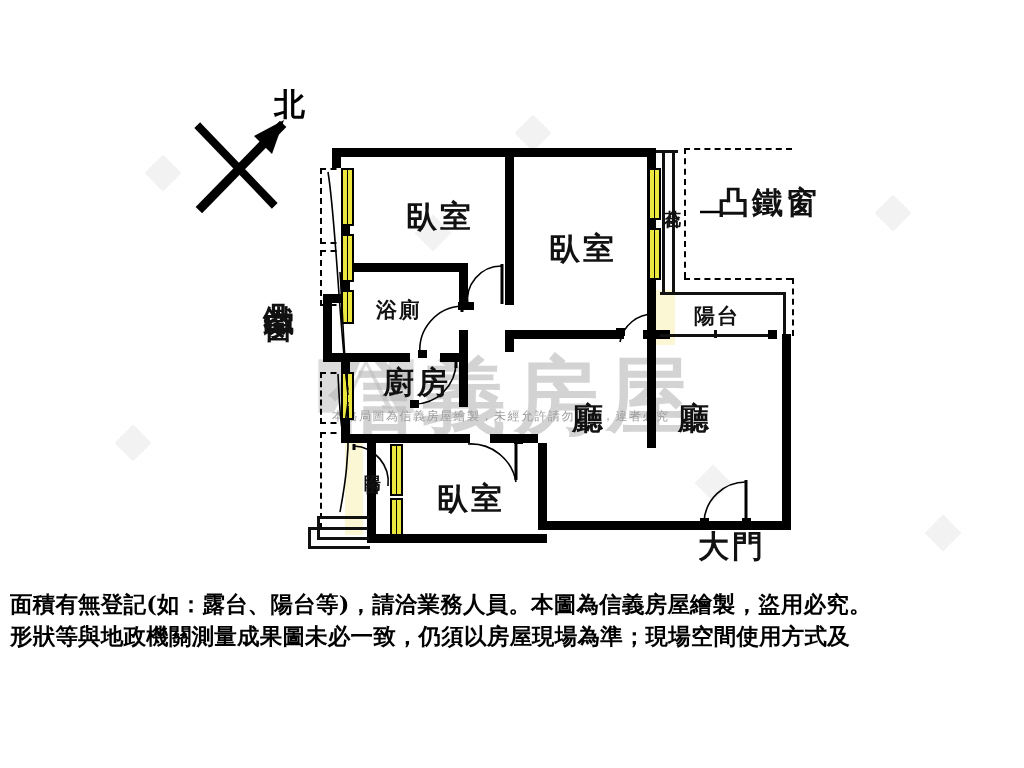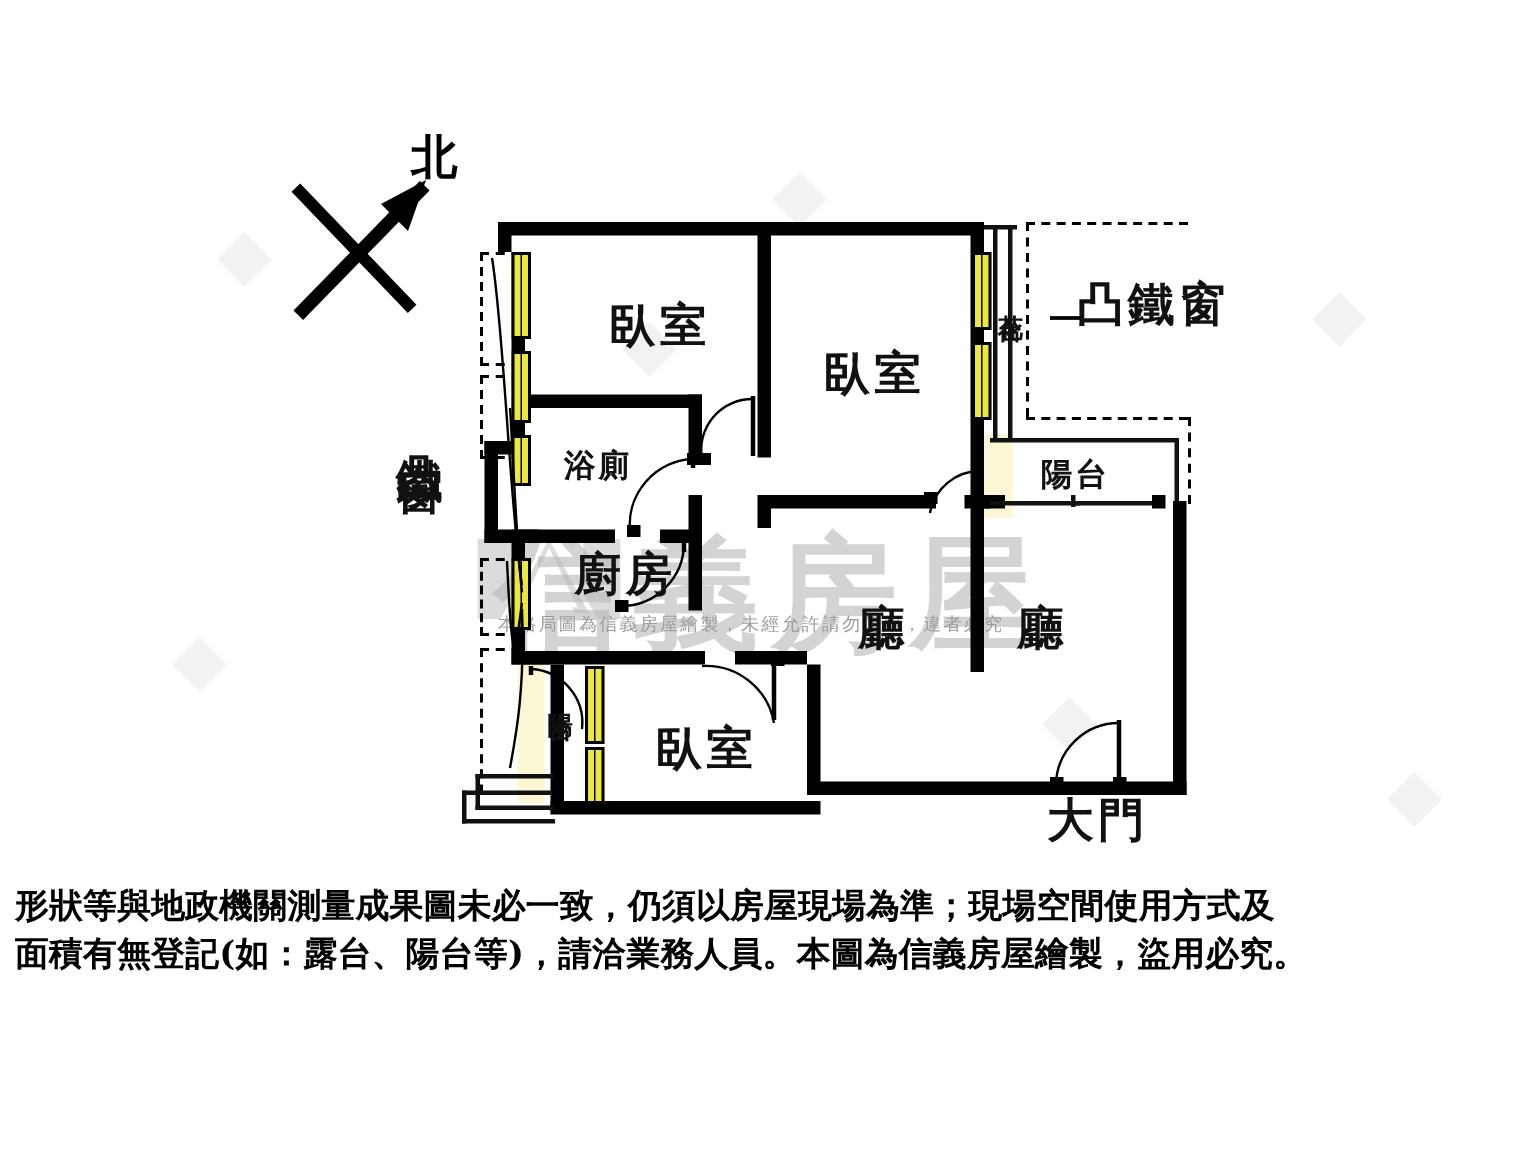--- a/index.html
+++ b/index.html
@@ -265,17 +265,17 @@
   <div class="lbl lbl-mid" style="left:694px;top:302px;">陽台</div>
   <div class="lbl lbl-room" style="left:572px;top:398px;">廳</div>
   <div class="lbl lbl-room" style="left:678px;top:398px;">廳</div>
   <div class="lbl lbl-sm lbl-vert" style="left:662px;top:196px;">花台</div>
 
   <div class="lbl lbl-room lbl-vert" style="left:258px;top:278px;">凸鐵窗</div>
   <div class="lbl lbl-room" style="left:718px;top:182px;">凸鐵窗</div>
   <div class="lbl lbl-room" style="left:698px;top:526px;">大門</div>
 
   <div class="disclaimer">
+    <div>面積有無登記(如：露台、陽台等)，請洽業務人員。本圖為信義房屋繪製，盜用必究。</div>
     <div>形狀等與地政機關測量成果圖未必一致，仍須以房屋現場為準；現場空間使用方式及</div>
-    <div>面積有無登記(如：露台、陽台等)，請洽業務人員。本圖為信義房屋繪製，盜用必究。</div>
   </div>
 
 </div>
 
 </body></html>

